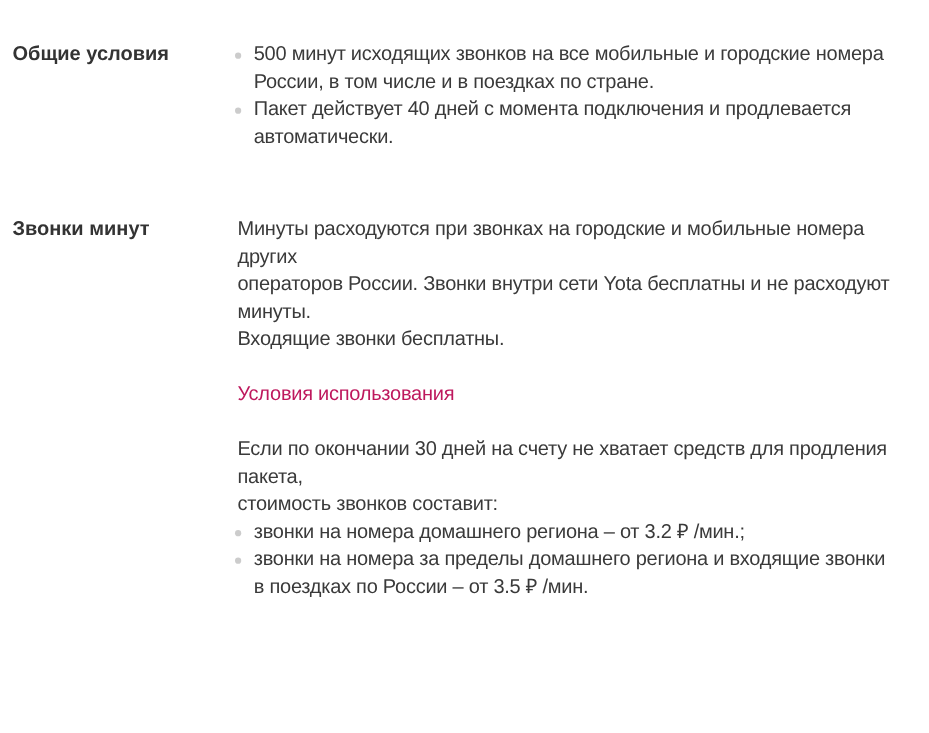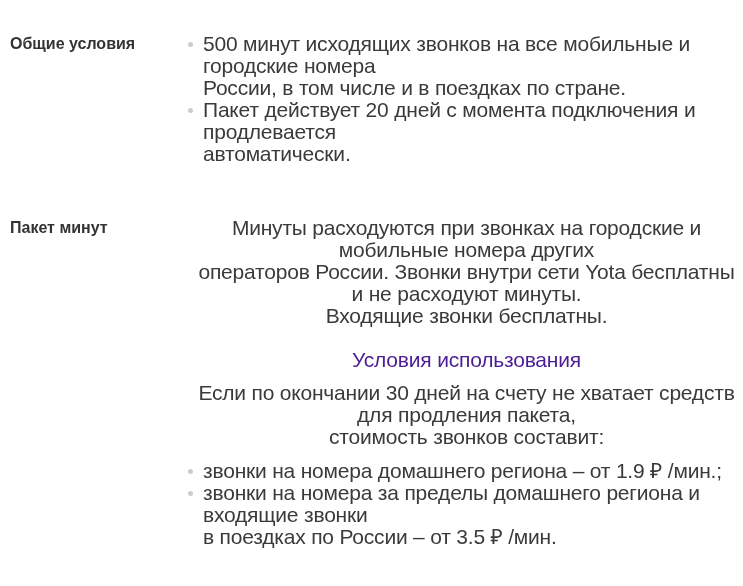--- a/index.html
+++ b/index.html
@@ -20,29 +20,29 @@
     width: 180px;
     margin: 0;
     font-size: 16px;
     font-weight: bold;
     line-height: 22px;
     color: #333333;
   }
   .col-content {
     flex: 1 1 auto;
     width: 553px;
-    font-size: 21px;
+    font-size: 16px;
     line-height: 22px;
     letter-spacing: -0.2px;
     color: #3a3a3a;
   }
-  .col-content p { margin: 0 0 26px 0; white-space: pre-line; text-align: center; }
+  .col-content p { margin: 0 0 26px 0; white-space: pre-line; }
   .col-content p.intro { margin-bottom: 22px; }
-  .col-content p.muted { color: #4c1d95; margin-bottom: 11px; }
-  .col-content p.tight { margin-bottom: 12px; }
+  .col-content p.muted { color: #be185d; margin-bottom: 22px; }
+  .col-content p.tight { margin-bottom: 0; }
   ul.bullets { list-style: none; margin: 0; padding: 0; }
   ul.bullets li { display: flex; align-items: flex-start; margin: 0; }
   .dot {
     flex: 0 0 5px;
     width: 5px; height: 5px;
     border-radius: 50%;
     background: #cccccc;
     margin: 9px 10px 0 -2px;
   }
   .li-text { white-space: pre-line; }
@@ -56,40 +56,40 @@
     <h3 class="col-title">Общие условия</h3>
     <div class="col-content">
       <ul class="bullets">
         <li>
           <span class="dot"></span>
           <span class="li-text">500 минут исходящих звонков на все мобильные и городские номера
 России, в том числе и в поездках по стране.</span>
         </li>
         <li>
           <span class="dot"></span>
-          <span class="li-text">Пакет действует 20 дней с момента подключения и продлевается
+          <span class="li-text">Пакет действует 40 дней с момента подключения и продлевается
 автоматически.</span>
         </li>
       </ul>
     </div>
   </section>
 
   <section class="row second">
-    <h3 class="col-title">Пакет минут</h3>
+    <h3 class="col-title">Звонки минут</h3>
     <div class="col-content">
       <p class="intro">Минуты расходуются при звонках на городские и мобильные номера других
 операторов России. Звонки внутри сети Yota бесплатны и не расходуют минуты.
 Входящие звонки бесплатны.</p>
       <p class="muted">Условия использования</p>
       <p class="tight">Если по окончании 30 дней на счету не хватает средств для продления пакета,
 стоимость звонков составит:</p>
       <ul class="bullets">
         <li>
           <span class="dot"></span>
-          <span class="li-text">звонки на номера домашнего региона – от 1.9 ₽ /мин.;</span>
+          <span class="li-text">звонки на номера домашнего региона – от 3.2 ₽ /мин.;</span>
         </li>
         <li>
           <span class="dot"></span>
           <span class="li-text">звонки на номера за пределы домашнего региона и входящие звонки
 в поездках по России – от 3.5 ₽ /мин.</span>
         </li>
       </ul>
     </div>
   </section>
 

